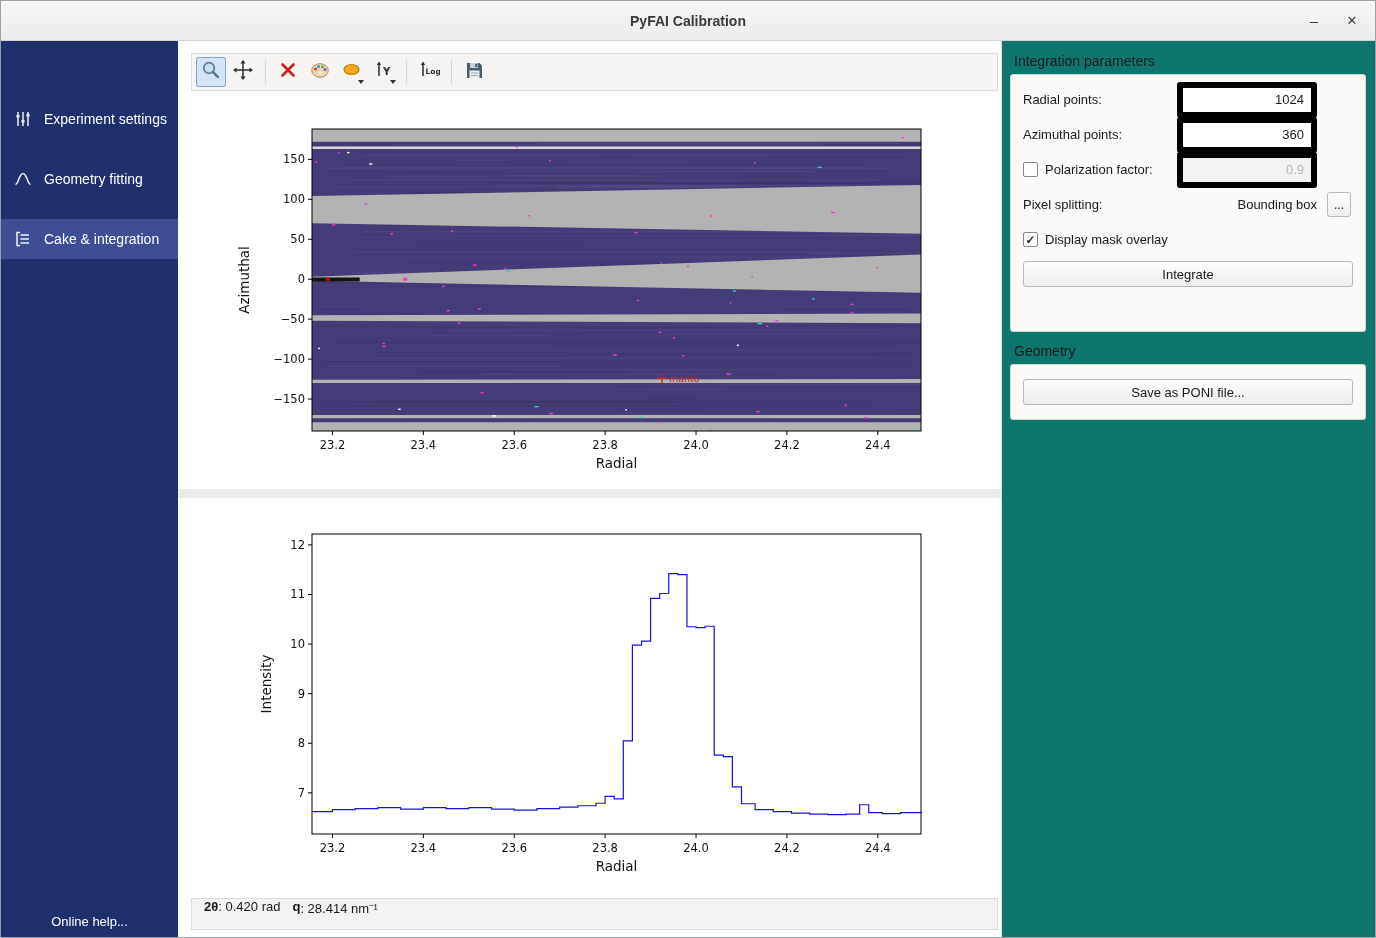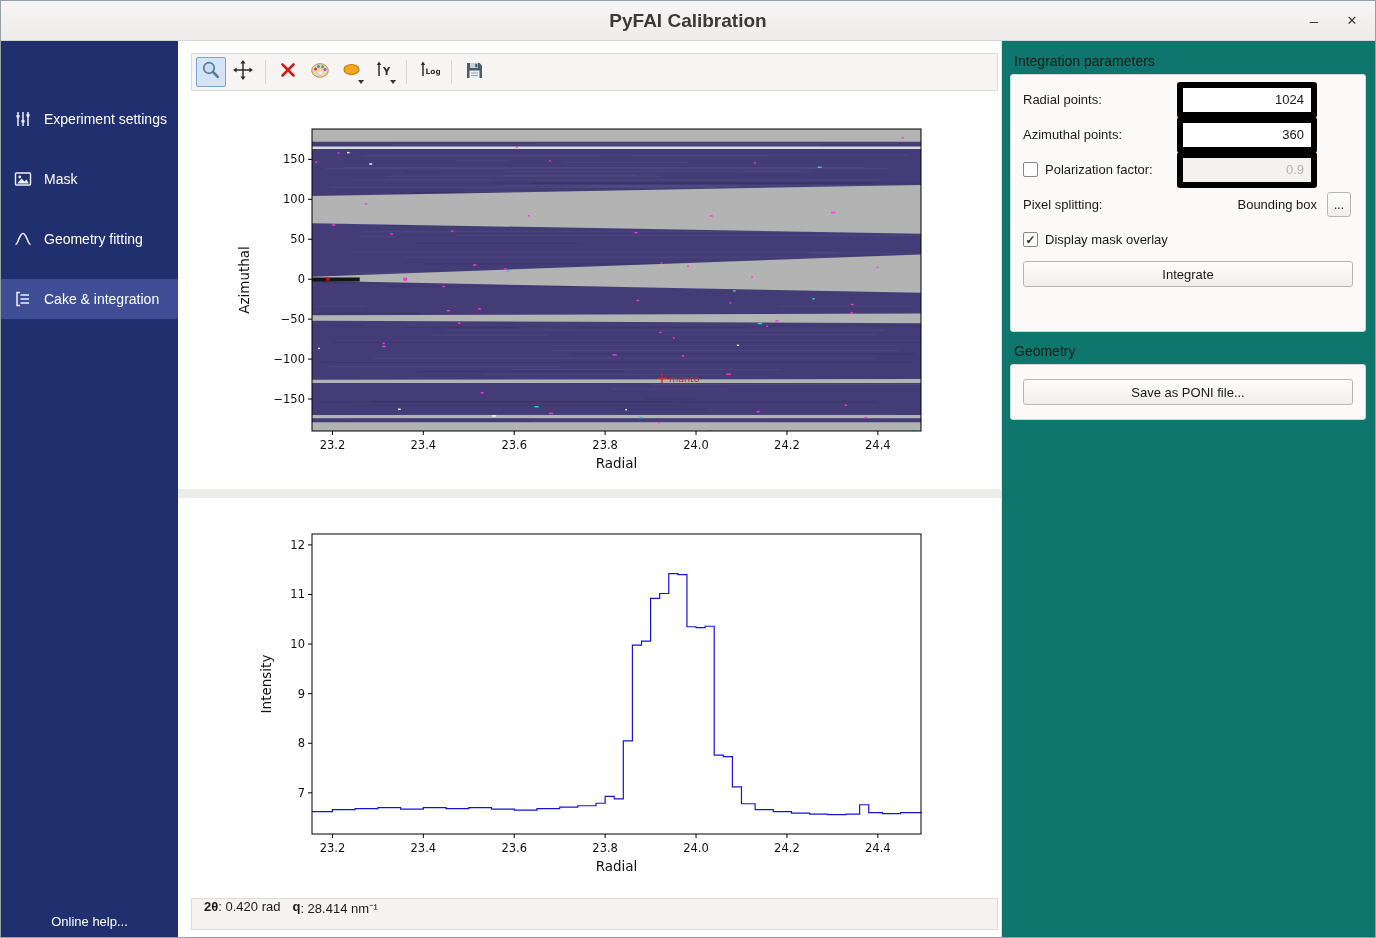--- a/index.html
+++ b/index.html
@@ -1,21 +1,21 @@
 <!DOCTYPE html>
 <html><head>
 <meta charset="utf-8">
 <style>
   *{margin:0;padding:0;box-sizing:border-box;}
   body{margin:0;background:#8a8a8a;font-family:"Liberation Sans",sans-serif;}
   .window{position:relative;width:1376px;height:938px;background:#ffffff;border:1px solid #97a0a8;overflow:hidden;}
 
   
   .titlebar{position:absolute;left:0;top:0;right:0;height:40px;background:linear-gradient(#f7f6f5,#edecea);border-bottom:1px solid #d6d4d2;}
-  .titlebar .title{position:absolute;left:0;right:0;top:0;line-height:40px;text-align:center;font-size:19px;font-weight:bold;color:#3a3a3a;}
+  .titlebar .title{position:absolute;left:0;right:0;top:0;line-height:40px;text-align:center;font-size:14px;font-weight:bold;color:#3a3a3a;}
   .win-btn{position:absolute;top:0;width:30px;height:40px;line-height:40px;text-align:center;color:#3a3a3a;font-size:15px;cursor:default;}
   .win-btn.min{right:46px;}
   .win-btn.close{right:8px;font-size:13px;}
 
   
   .sidebar{position:absolute;left:0;top:40px;bottom:0;width:177px;background:#20306f;}
   .side-items{padding-top:58px;}
   .side-item{height:40px;margin-bottom:20px;display:flex;align-items:center;gap:12px;padding-left:13px;color:#ffffff;font-size:14px;cursor:default;}
   .side-item.selected{background:#3e4d94;}
   .sicon{width:18px;height:18px;display:inline-flex;flex:0 0 18px;}
@@ -80,30 +80,20 @@
                 <line x1="14" y1="2" x2="14" y2="16"></line>
               </g>
               <g fill="#eef0f8">
                 <rect x="2.4" y="5" width="3.2" height="2.6" rx="0.6"></rect>
                 <rect x="7.4" y="10" width="3.2" height="2.6" rx="0.6"></rect>
                 <rect x="12.4" y="4" width="3.2" height="2.6" rx="0.6"></rect>
               </g>
             </svg>
           </span>
           <span>Experiment settings</span>
-        </div>
-        <div class="side-item">
-          <span class="sicon">
-            <svg width="18" height="18" viewBox="0 0 18 18">
-              <rect x="1.5" y="3" width="15" height="12" rx="1" fill="none" stroke="#eef0f8" stroke-width="1.4"></rect>
-              <circle cx="5.8" cy="7" r="1.4" fill="#eef0f8"></circle>
-              <polygon points="3.2,13.4 7.6,8.6 10.4,11.6 12.6,9.4 14.8,13.4" fill="#eef0f8"></polygon>
-            </svg>
-          </span>
-          <span>Mask</span>
         </div>
         <div class="side-item">
           <span class="sicon">
             <svg width="18" height="18" viewBox="0 0 18 18">
               <path d="M1.5 14.5 C4.5 14.5 5 3.5 9 3.5 C13 3.5 13.5 14.5 16.5 14.5" fill="none" stroke="#eef0f8" stroke-width="1.6"></path>
             </svg>
           </span>
           <span>Geometry fitting</span>
         </div>
         <div class="side-item selected">

